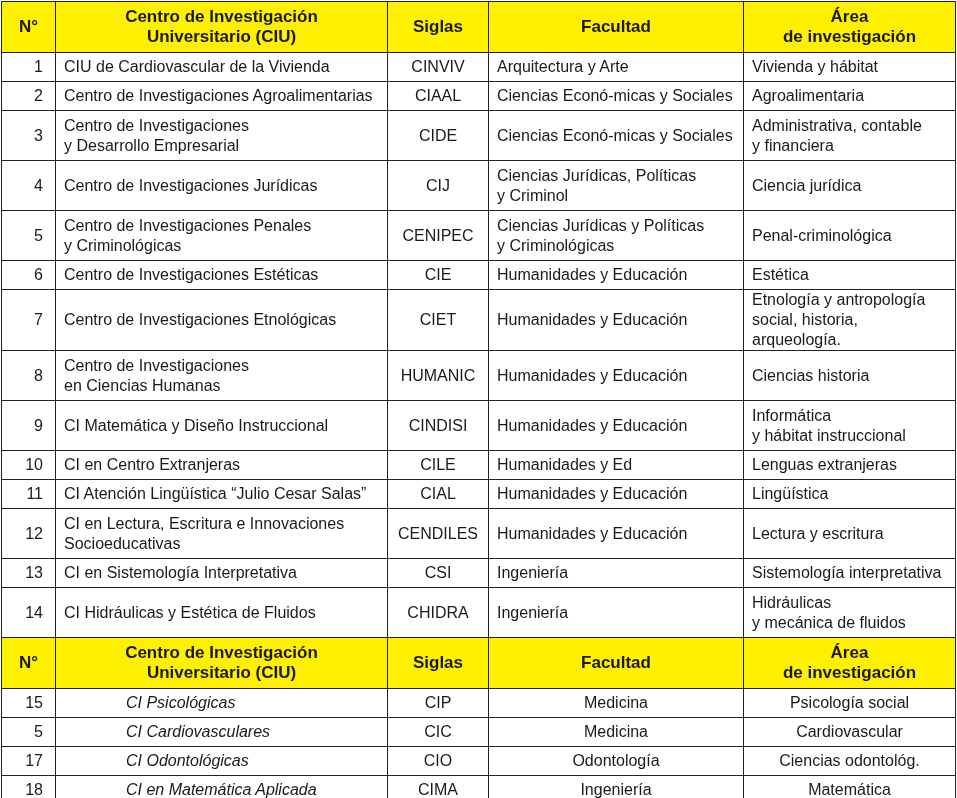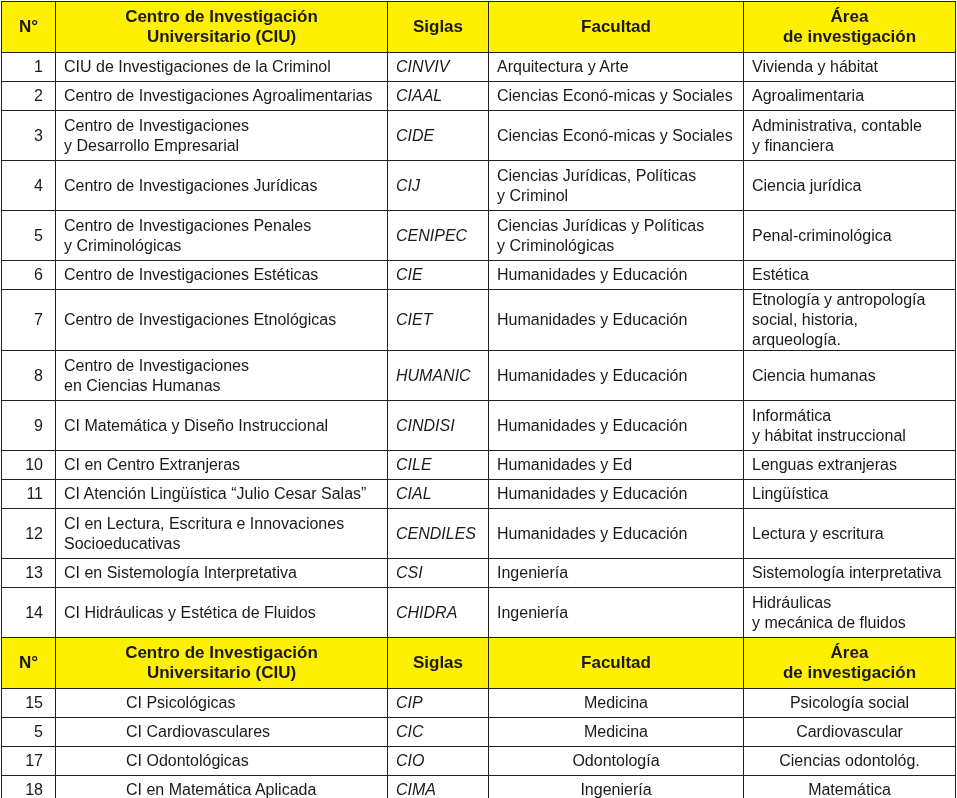--- a/index.html
+++ b/index.html
@@ -2,23 +2,23 @@
 <html><head>
 <meta charset="utf-8">
 <style>
   html, body { margin:0; padding:0; background:#ffffff; }
   body { width:957px; height:798px; overflow:hidden; font-family:"Liberation Sans", sans-serif; }
   table { border-collapse:collapse; table-layout:fixed; position:absolute; left:1px; top:1px; width:954px; }
   td, th { border:1px solid #222; padding:0 8px; color:#1a1a1a; font-size:16px; line-height:20px; vertical-align:middle; }
   th { background:#ffef00; font-weight:bold; font-size:17px; line-height:20px; text-align:center; color:#1a1a1a; padding:0 4px; }
   th.hdr { height:50px; }
   td.num { text-align:right; padding-right:12px; }
-  td.sig { text-align:left;font-style:italic; }
+  td.sig { text-align:center; }
   td.ctr { text-align:center; }
-  td.indent { padding-left:70px; }
+  td.indent { padding-left:70px;font-style:italic; }
   tr.h1 td { height:28px; }
   tr.h2 td { height:49px; }
   .pre { white-space:pre-line; }
 </style>
 </head>
 <body>
 
 <table>
   <colgroup>
     <col style="width:54px">
@@ -32,21 +32,21 @@
         <th class="hdr pre">N°</th>
         <th class="hdr pre">Centro de Investigación
 Universitario (CIU)</th>
         <th class="hdr pre">Siglas</th>
         <th class="hdr pre">Facultad</th>
         <th class="hdr pre">Área
 de investigación</th>
       </tr>
       <tr class="h1">
         <td class="num">1</td>
-        <td class="pre">CIU de Investigaciones de la Criminol</td>
+        <td class="pre">CIU de Cardiovascular de la Vivienda</td>
         <td class="sig">CINVIV</td>
         <td class="pre">Arquitectura y Arte</td>
         <td class="pre">Vivienda y hábitat</td>
       </tr>
       <tr class="h1">
         <td class="num">2</td>
         <td class="pre">Centro de Investigaciones Agroalimentarias</td>
         <td class="sig">CIAAL</td>
         <td class="pre">Ciencias Econó-micas y Sociales</td>
         <td class="pre">Agroalimentaria</td>
@@ -91,21 +91,21 @@
         <td class="pre">Humanidades y Educación</td>
         <td class="pre">Etnología y antropología
 social, historia, arqueología.</td>
       </tr>
       <tr class="h2">
         <td class="num">8</td>
         <td class="pre">Centro de Investigaciones
 en Ciencias Humanas</td>
         <td class="sig">HUMANIC</td>
         <td class="pre">Humanidades y Educación</td>
-        <td class="pre">Ciencia humanas</td>
+        <td class="pre">Ciencias historia</td>
       </tr>
       <tr class="h2">
         <td class="num">9</td>
         <td class="pre">CI Matemática y Diseño Instruccional</td>
         <td class="sig">CINDISI</td>
         <td class="pre">Humanidades y Educación</td>
         <td class="pre">Informática
 y hábitat instruccional</td>
       </tr>
       <tr class="h1">

